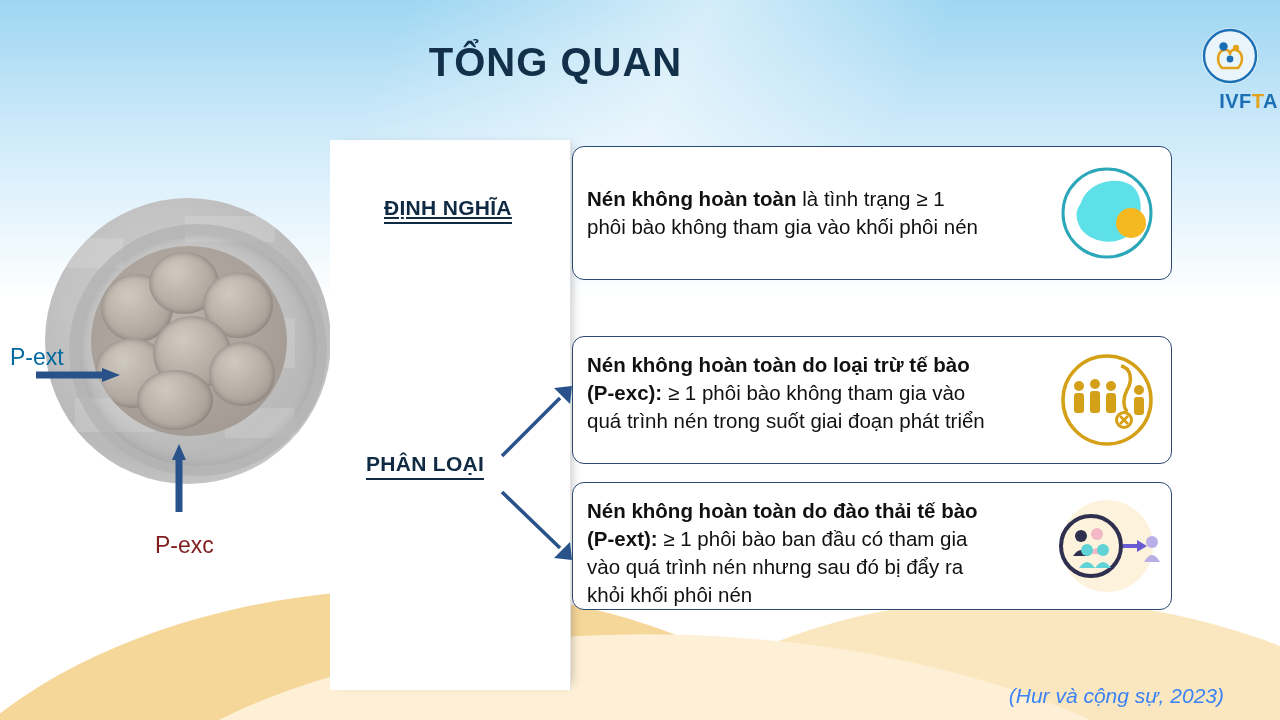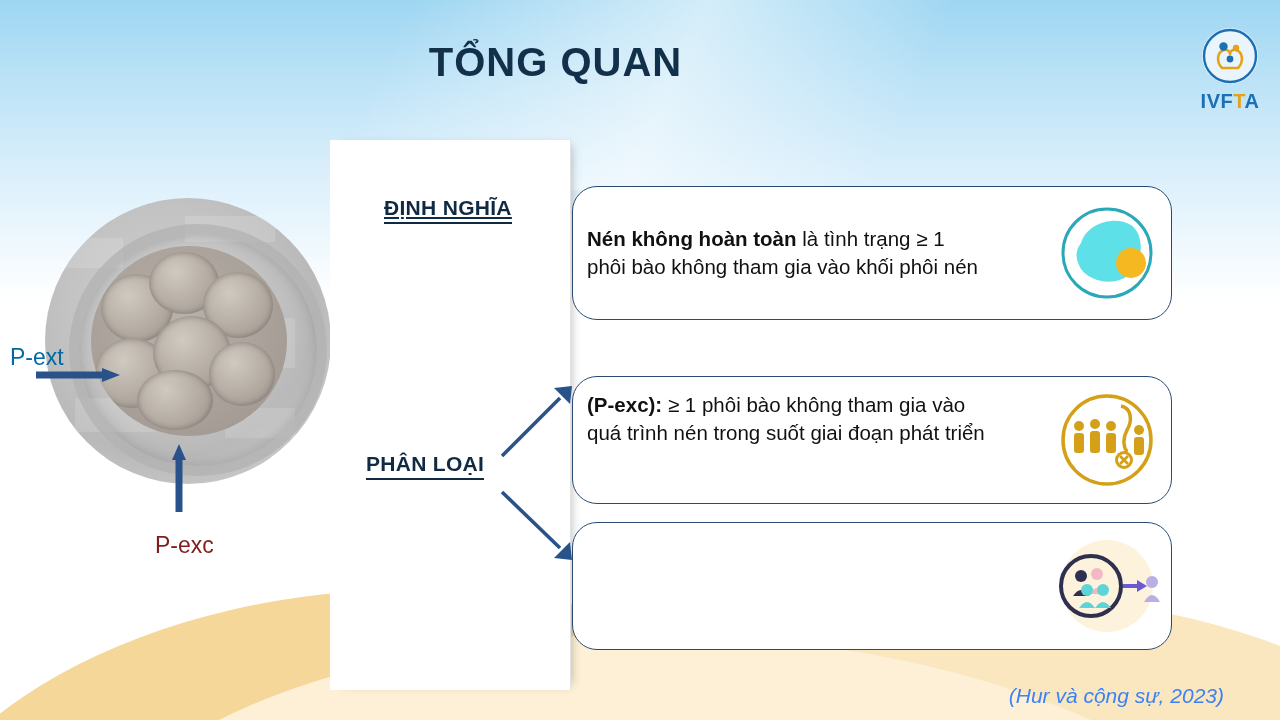--- a/index.html
+++ b/index.html
@@ -74,21 +74,21 @@
     font-weight: bold;
     color: #13304b;
     letter-spacing: 1px;
   }
 
   
   .logo {
     position: absolute;
     left: 1182px; top: 28px;
     width: 96px;
-    text-align: center;
+    text-align: right;
   }
   .logo-circle {
     width: 56px; height: 56px;
     margin: 0 auto;
     border-radius: 50%;
     background: #eaf4fb;
     position: relative;
   }
   .logo-text {
     margin-top: 6px;
@@ -197,23 +197,22 @@
     position: absolute;
     pointer-events: none;
   }
 
   
   .card {
     position: absolute;
     box-sizing: border-box;
     background: #ffffff;
     border: 1.6px solid #2b4a72;
-    border-radius: 25px;
+    border-radius: 12px;
     overflow: visible;
-    margin-top: 40px;
   }
   #card1 { left: 572px; top: 146px;  width: 600px; height: 134px; }
   #card2 { left: 572px; top: 336px;  width: 600px; height: 128px; }
   #card3 { left: 572px; top: 482px;  width: 600px; height: 128px; }
 
   .card-text {
     position: absolute;
     left: 14px;
     top: 14px;
     width: 458px;
@@ -328,20 +327,21 @@
       <svg width="108" height="108" viewBox="0 0 108 108">
         <circle cx="54" cy="54" r="44" fill="#ffffff" stroke="#2aa7b8" stroke-width="3"></circle>
         <path d="M28 44 C34 24 62 16 78 26 C92 36 90 62 78 74 C64 88 38 84 28 70 C22 60 22 52 28 44 Z" fill="#5ee0e8"></path>
         <circle cx="78" cy="64" r="15" fill="#f5b820"></circle>
       </svg>
     </div>
   </div>
 
   <div class="card" id="card2">
     <div class="card-text">
+      <div><b>Nén không hoàn toàn do loại trừ tế bào</b></div>
       <div><b>(P-exc):</b><span> ≥ 1 phôi bào không tham gia vào</span></div>
       <div><span>quá trình nén trong suốt giai đoạn phát triển</span></div>
     </div>
     <div class="card-icon">
       <svg width="108" height="108" viewBox="0 0 108 108">
         <circle cx="54" cy="54" r="44" fill="none" stroke="#d4a017" stroke-width="3.5"></circle>
         <g fill="#d4a017">
           <circle cx="26" cy="40" r="5"></circle>
             <rect x="21" y="47" width="10" height="20" rx="3"></rect>
           <circle cx="42" cy="38" r="5"></circle>
@@ -353,20 +353,26 @@
         </g>
         <path d="M68 20 C78 22 80 34 74 44 C70 52 70 60 74 66" fill="none" stroke="#d4a017" stroke-width="3.5"></path>
         <circle cx="71" cy="74" r="7.5" fill="none" stroke="#d4a017" stroke-width="3"></circle>
         <line x1="67" y1="70" x2="75" y2="78" stroke="#d4a017" stroke-width="2.6"></line>
         <line x1="75" y1="70" x2="67" y2="78" stroke="#d4a017" stroke-width="2.6"></line>
       </svg>
     </div>
   </div>
 
   <div class="card" id="card3">
+    <div class="card-text">
+      <div><b>Nén không hoàn toàn do đào thải tế bào</b></div>
+      <div><b>(P-ext):</b><span> ≥ 1 phôi bào ban đầu có tham gia</span></div>
+      <div><span>vào quá trình nén nhưng sau đó bị đẩy ra</span></div>
+      <div><span>khỏi khối phôi nén</span></div>
+    </div>
     <div class="card-icon">
       <svg width="108" height="108" viewBox="0 0 108 108">
         <circle cx="54" cy="54" r="46" fill="#fdf3dd"></circle>
         <circle cx="38" cy="54" r="30" fill="none" stroke="#2f2f4f" stroke-width="4"></circle>
         <g>
           <circle cx="28" cy="44" r="6" fill="#2f2f4f"></circle>
           <path d="M20 64 q8 -12 16 0 z" fill="#2f2f4f"></path>
           <circle cx="44" cy="42" r="6" fill="#f2b8c6"></circle>
           <path d="M36 62 q8 -12 16 0 z" fill="#f2b8c6"></path>
           <circle cx="34" cy="58" r="6" fill="#5fd3d6"></circle>

